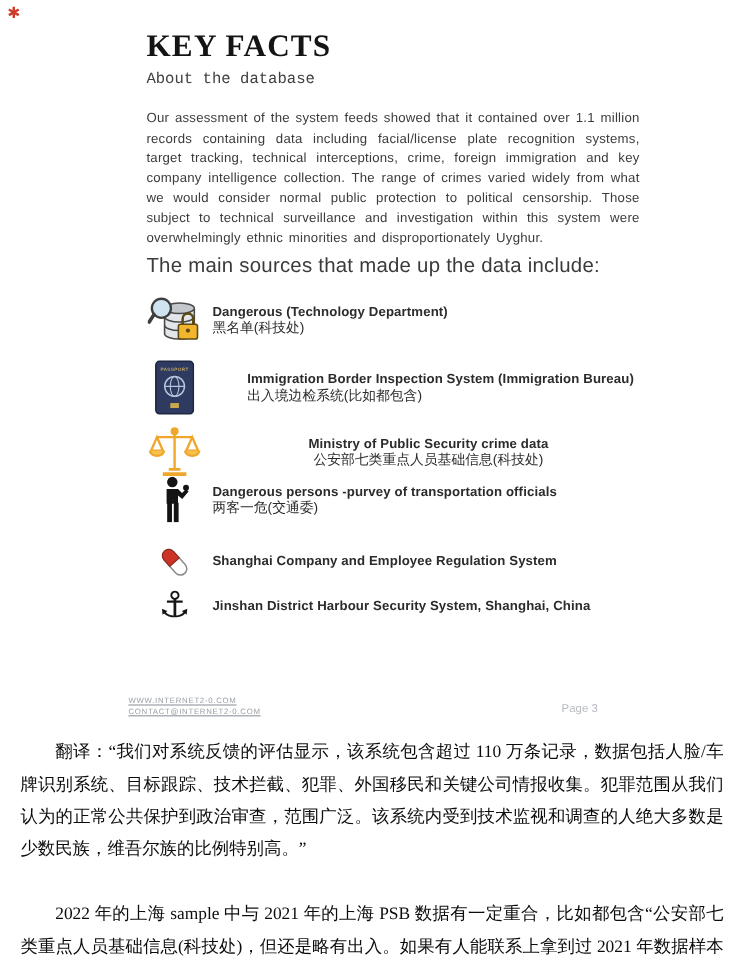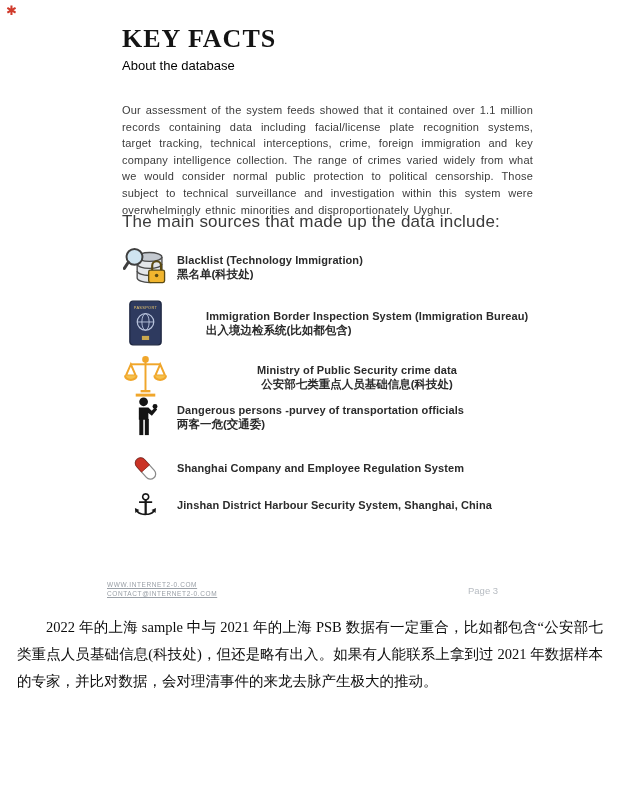--- a/index.html
+++ b/index.html
@@ -25,33 +25,33 @@
     font-size: 26px;
     font-weight: 800;
     letter-spacing: 1px;
     color: #141414;
     font-family: Liberation Serif, serif;
   }
   .report-subtitle {
     position: absolute;
     left: 122px; top: 58px;
     font-size: 13px;
-    color: #000000;
+    color: #404040;
+    font-family: Liberation Mono, monospace;
   }
   .report-paragraph {
     position: absolute;
     left: 122px; top: 91px;
     width: 411px;
     font-size: 11px;
     line-height: 16.6px;
     letter-spacing: 0.2px;
     word-spacing: 1.5px;
     text-align: justify;
     color: #3b3b3b;
-    margin-top: 11px;
   }
   .sources-intro {
     position: absolute;
     left: 122px; top: 212px;
     font-size: 17px;
     letter-spacing: 0.2px;
     color: #3b3b3b;
   }
   .source-row {
     position: absolute;
@@ -76,21 +76,21 @@
   .source-text { flex: 1; padding-left: 3px; }
   .source-en {
     font-size: 11px;
     font-weight: 700;
     color: #2b2b2b;
     letter-spacing: 0.1px;
     line-height: 14px;
   }
   .source-zh {
     font-size: 11.5px;
-    font-weight: 700;
+    font-weight: 400;
     color: #2b2b2b;
     line-height: 15px;
   }
   .anchor-glyph {
     font-family: "DejaVu Sans", sans-serif;
     font-size: 30px;
     color: #161616;
     line-height: 1;
   }
   .footer-links {
@@ -145,21 +145,21 @@
           <path d="M16 28 a14 5 0 0 0 28 0" fill="none"></path>
         </g>
         <path d="M33 27 v-5 a5 5 0 0 1 10 0 v5" fill="none" stroke="#5b4a12" stroke-width="2.4"></path>
         <rect x="29" y="27" width="18" height="14" rx="2" fill="#f1b52e" stroke="#5b4a12" stroke-width="1.5"></rect>
         <circle cx="38" cy="33" r="2" fill="#5b4a12"></circle>
         <circle cx="13" cy="12" r="9" fill="#cfe4f0" stroke="#3f3f3f" stroke-width="2.2"></circle>
         <line x1="6" y1="18" x2="1.5" y2="25" stroke="#3f3f3f" stroke-width="3.4" stroke-linecap="round"></line>
       </svg>
     </div>
     <div class="source-text">
-      <div class="source-en">Blacklist (Technology Immigration)</div>
+      <div class="source-en">Dangerous (Technology Department)</div>
       <div class="source-zh">黑名单(科技处)</div>
     </div>
   </div>
 
   <div class="source-row row-2">
     <div class="icon-cell">
       <svg viewBox="0 0 32 44" width="33" height="46">
         <rect x="0.8" y="0.8" width="30.4" height="42.4" rx="3" fill="#2e3a5f" stroke="#1d2640" stroke-width="1.2"></rect>
         <text x="16" y="8.2" font-size="3.8" fill="#e8c56e" text-anchor="middle" font-family="Liberation Sans, sans-serif" letter-spacing="0.3">PASSPORT</text>
         <circle cx="16" cy="21" r="8" fill="none" stroke="#b9c4dd" stroke-width="1.2"></circle>
@@ -237,16 +237,17 @@
     </div>
   </div>
 
   <div class="footer-links">
     <span class="footer-line">WWW.INTERNET2-0.COM</span>
     <span class="footer-line">CONTACT@INTERNET2-0.COM</span>
   </div>
   <div class="page-number">Page 3</div>
 
   <div class="translation">
+    <p>翻译：“我们对系统反馈的评估显示，该系统包含超过 110 万条记录，数据包括人脸/车牌识别系统、目标跟踪、技术拦截、犯罪、外国移民和关键公司情报收集。犯罪范围从我们认为的正常公共保护到政治审查，范围广泛。该系统内受到技术监视和调查的人绝大多数是少数民族，维吾尔族的比例特别高。”</p>
     <p>2022 年的上海 sample 中与 2021 年的上海 PSB 数据有一定重合，比如都包含“公安部七类重点人员基础信息(科技处)，但还是略有出入。如果有人能联系上拿到过 2021 年数据样本的专家，并比对数据，会对理清事件的来龙去脉产生极大的推动。</p>
   </div>
 
 </div>
 
 </body></html>

